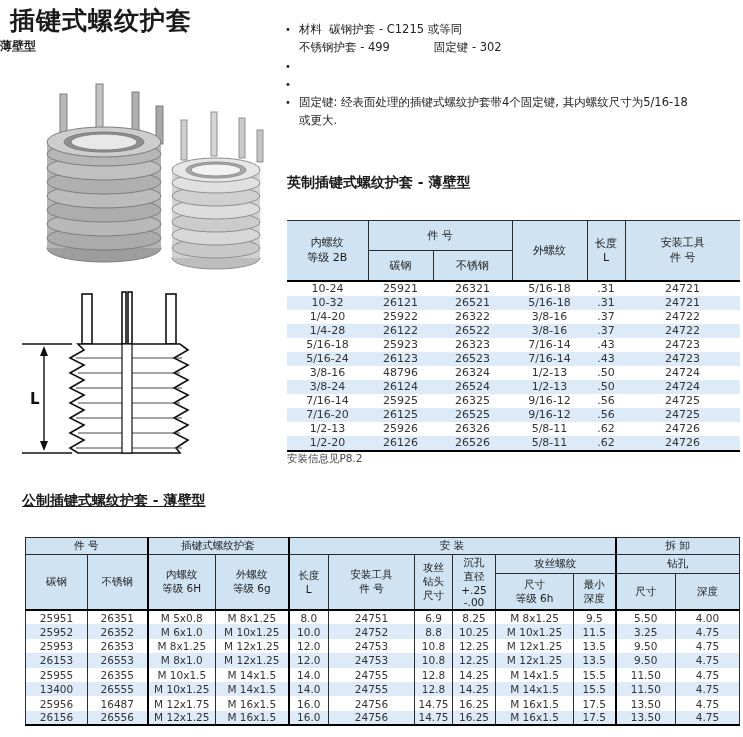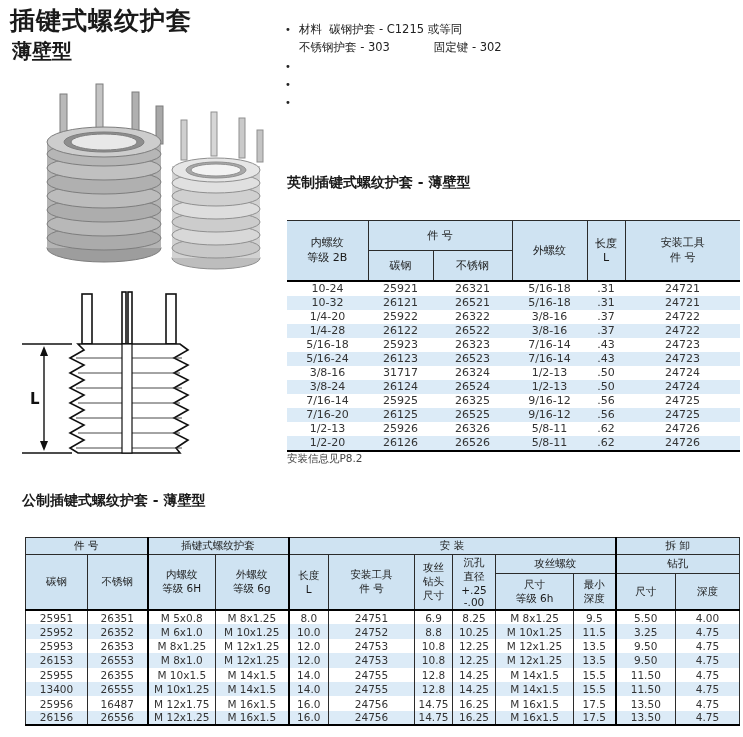--- a/index.html
+++ b/index.html
@@ -5,24 +5,24 @@
   * { margin:0; padding:0; box-sizing:border-box; }
   html,body { width:743px; height:737px; }
   body {
     font-family: "DejaVu Sans", "Liberation Sans", sans-serif;
     background:#ffffff; color:#1a1a1a; position:relative; overflow:hidden;
   }
   .abs { position:absolute; }
 
   
   .main-title { left:10px; top:4px; font-size:25px; font-weight:bold; letter-spacing:1px; }
-  .sub-title  { left:12px; top:38px; font-size:20px; font-weight:bold; }
+  .sub-title  { left:0; top:38px; font-size:12px; font-weight:bold; }
   .section-title { font-size:14px; font-weight:bold; }
   #t1-title { left:287px; top:174px; }
-  #t2-title { left:22px;  top:492px; }
+  #t2-title { left:22px;  top:492px;text-decoration:underline; }
 
   
   .bullets { left:285px; top:20px; width:456px; font-size:11.5px; line-height:1.6; color:#222; }
   .bullet  { display:flex; }
   .bullet .dot { width:14px; flex:0 0 14px; font-size:10px; padding-top:2px; }
   .bullet .lines { white-space:pre-wrap; }
 
   
   table { border-collapse:collapse; table-layout:fixed;margin-top:20px; }
   th { font-weight:normal; white-space:pre-line; text-align:center; vertical-align:middle; }
@@ -141,30 +141,32 @@
       <path d="M30,161 L26,151 L34,151 Z" fill="#111" stroke="none"></path>
     </g>
     <text x="16" y="114" font-size="15" font-weight="bold" fill="#111">L</text>
   </svg>
 </div>
 
 <div class="abs bullets">
   <div class="bullet">
     <span class="dot">•</span>
     <div class="lines">材料  碳钢护套 - C1215 或等同
-不锈钢护套 - 303            固定键 - 302</div>
+不锈钢护套 - 499            固定键 - 302</div>
   </div>
   <div class="bullet">
     <span class="dot">•</span>
   </div>
   <div class="bullet">
     <span class="dot">•</span>
   </div>
   <div class="bullet">
     <span class="dot">•</span>
+    <div class="lines">固定键: 经表面处理的插键式螺纹护套带4个固定键, 其内螺纹尺寸为5/16-18
+或更大.</div>
   </div>
 </div>
 
 <div class="abs section-title" id="t1-title">英制插键式螺纹护套 - 薄壁型</div>
 
 <table class="abs" id="table1">
   <colgroup>
     <col style="width:81px">
       <col style="width:65px">
       <col style="width:79px">
@@ -232,21 +234,21 @@
       <tr>
         <td>5/16-24</td>
         <td>26123</td>
         <td>26523</td>
         <td>7/16-14</td>
         <td>.43</td>
         <td>24723</td>
       </tr>
       <tr>
         <td>3/8-16</td>
-        <td>31717</td>
+        <td>48796</td>
         <td>26324</td>
         <td>1/2-13</td>
         <td>.50</td>
         <td>24724</td>
       </tr>
       <tr>
         <td>3/8-24</td>
         <td>26124</td>
         <td>26524</td>
         <td>1/2-13</td>

